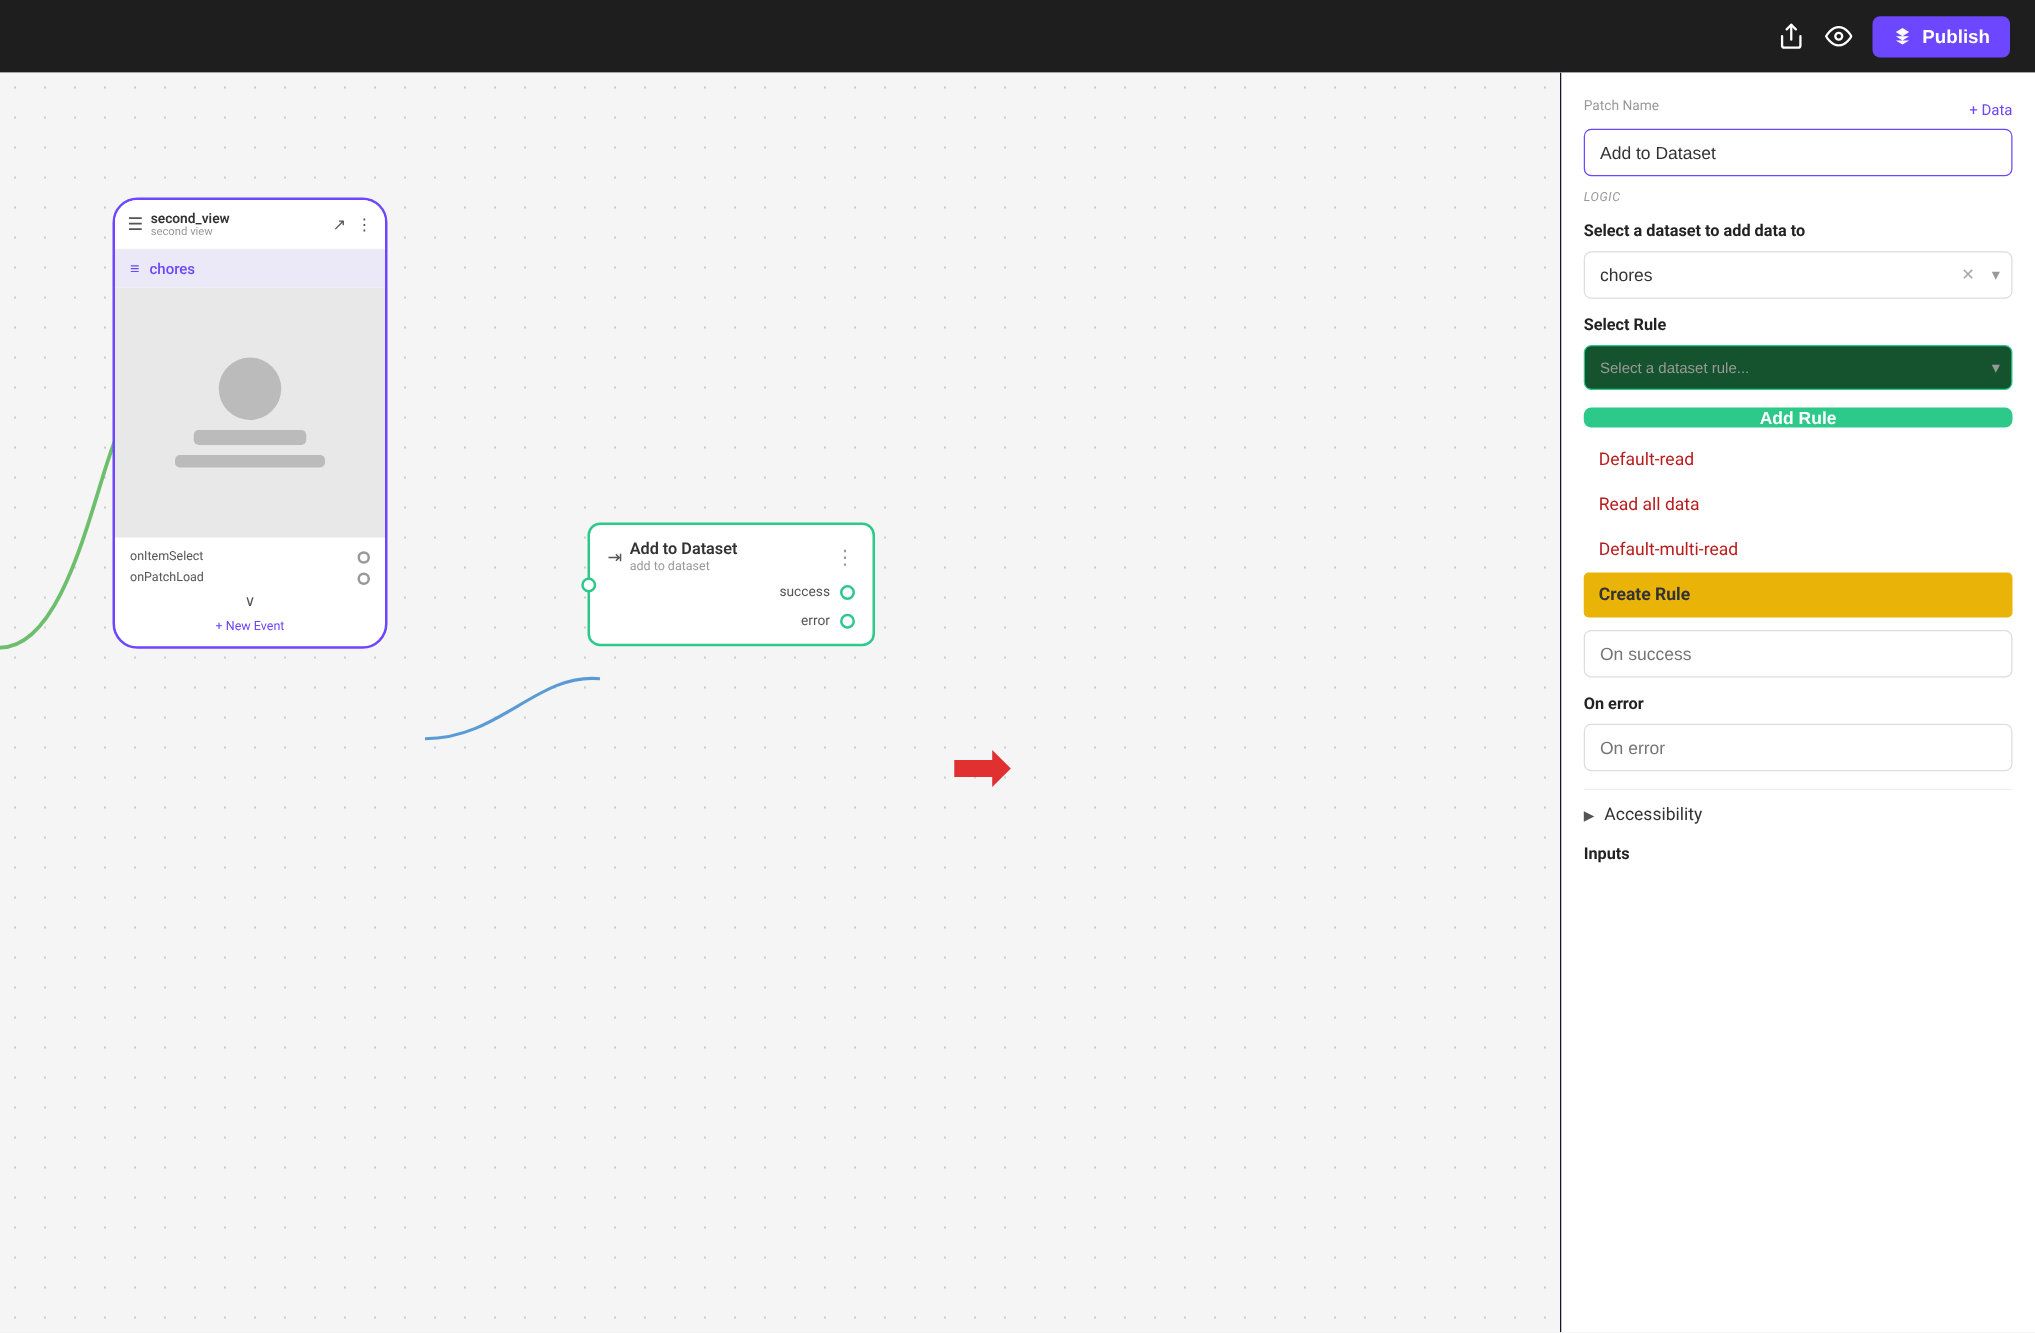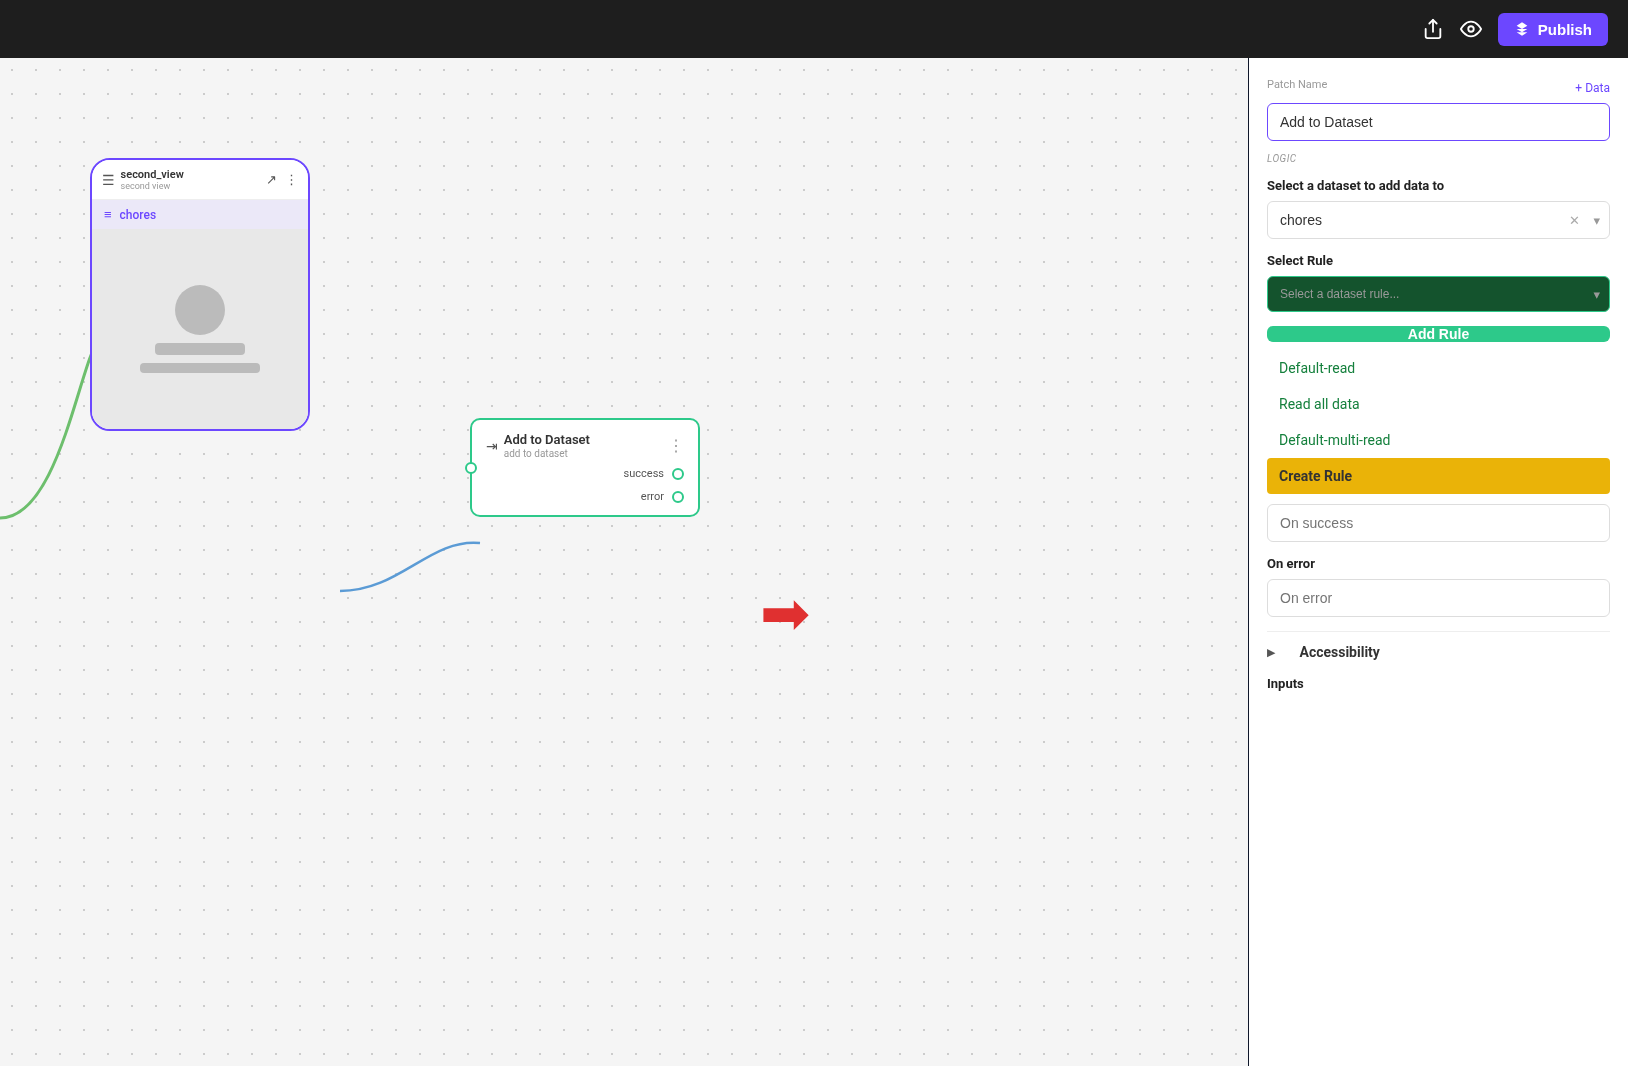--- a/index.html
+++ b/index.html
@@ -324,21 +324,21 @@
       border-radius: 6px;
       font-size: 14px;
       font-weight: 600;
       cursor: pointer;
       margin-bottom: 8px;
     }
 
     .rule-option {
       padding: 10px 12px;
       font-size: 14px;
-      color: #15803d;
+      color: #b91c1c;
       cursor: pointer;
       border-radius: 4px;
     }
     .rule-option.active {
       background: #eab308;
       color: #333;
       font-weight: 700;
     }
 
     .on-success-input, .on-error-input {
@@ -357,21 +357,21 @@
 
     .accessibility-row {
       display: flex;
       align-items: center;
       gap: 8px;
       padding: 12px 0;
       border-top: 1px solid #eee;
       cursor: pointer;
     }
     .accessibility-arrow { font-size: 11px; color: #555; }
-    .accessibility-label { font-size: 14px; font-weight: 700; color: #333; margin-left: 16px; }
+    .accessibility-label { font-size: 14px; font-weight: 400; color: #333; }
 
     .inputs-label { font-size: 13px; font-weight: 700; color: #222; margin-top: 4px; }
 
     
   </style>
 </head>
 <body>
 
 <div class="topbar">
   <div class="topbar-icon">
@@ -424,20 +424,32 @@
         <span class="phone-nav-icon">≡</span>
         <span class="phone-nav-label">chores</span>
       </div>
       <div class="phone-body">
         <div class="phone-placeholder">
           <div class="phone-avatar"></div>
           <div class="phone-line"></div>
           <div class="phone-line2"></div>
         </div>
       </div>
+      <div class="phone-footer">
+        <div class="phone-event-row">
+          <span class="phone-event-label">onItemSelect</span>
+          <div class="phone-event-dot"></div>
+        </div>
+        <div class="phone-event-row">
+          <span class="phone-event-label">onPatchLoad</span>
+          <div class="phone-event-dot"></div>
+        </div>
+        <div class="phone-chevron">∨</div>
+        <div class="phone-new-event">+ New Event</div>
+      </div>
     </div>
 
     <div class="node-add-dataset" style="position:absolute;">
       <div class="node-input-dot"></div>
       <div class="node-header">
         <div class="node-header-left">
           <span class="node-icon">⇥</span>
           <div>
             <div class="node-title">Add to Dataset</div>
             <div class="node-subtitle">add to dataset</div>

